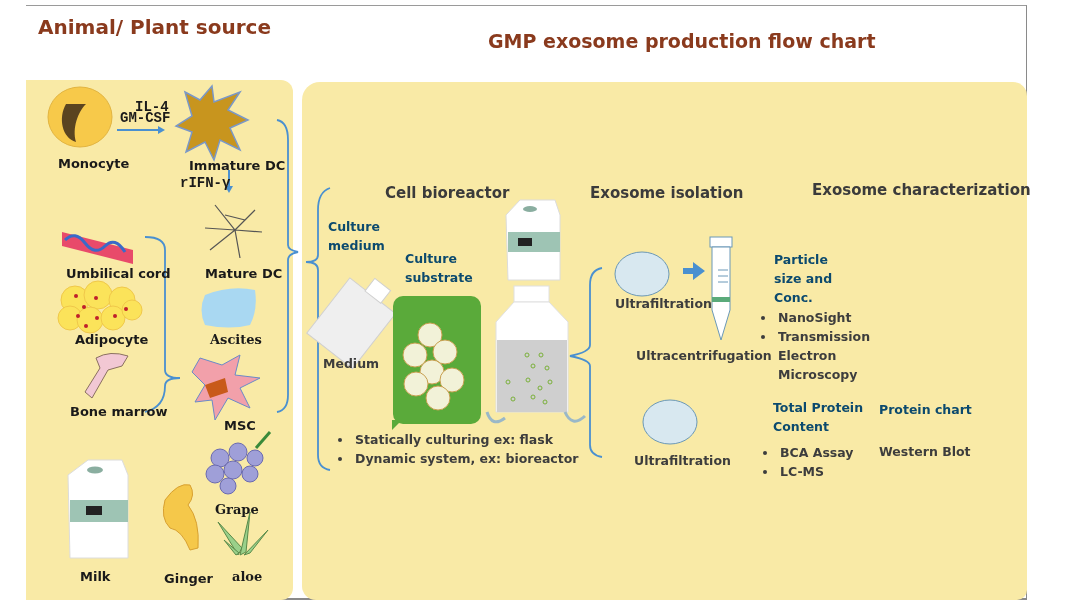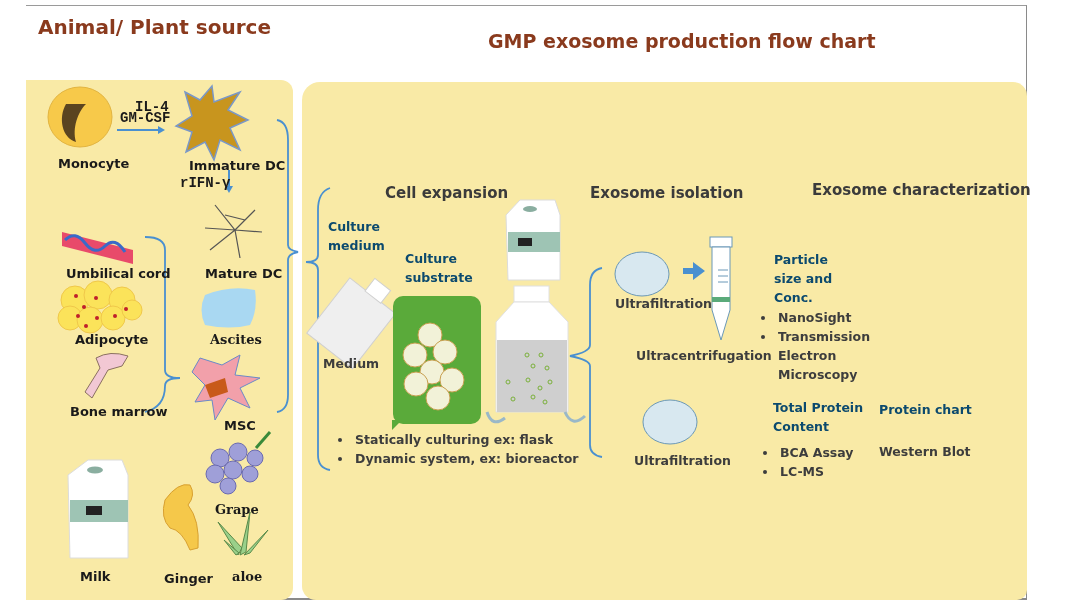--- a/index.html
+++ b/index.html
@@ -201,21 +201,21 @@
 <div class="lbl" style="left:66px;top:266px;">Umbilical cord</div>
 <div class="lbl" style="left:75px;top:332px;">Adipocyte</div>
 <div class="lbl serif" style="left:210px;top:332px;">Ascites</div>
 <div class="lbl" style="left:70px;top:404px;">Bone marrow</div>
 <div class="lbl" style="left:224px;top:418px;">MSC</div>
 <div class="lbl serif" style="left:215px;top:502px;">Grape</div>
 <div class="lbl" style="left:80px;top:569px;">Milk</div>
 <div class="lbl" style="left:164px;top:571px;">Ginger</div>
 <div class="lbl serif" style="left:232px;top:569px;">aloe</div>
 
-<div class="hdr" style="left:385px;top:184px;">Cell expansion</div>
+<div class="hdr" style="left:385px;top:184px;">Cell bioreactor</div>
 <div class="red" style="left:328px;top:217px;">
   <div>Culture</div>
   <div>medium</div>
 </div>
 <div class="red" style="left:405px;top:249px;">
   <div>Culture</div>
   <div>substrate</div>
 </div>
 <div class="gray" style="left:323px;top:354px;">Medium</div>
 <div class="gray" style="left:335px;top:430px;width:260px;">

